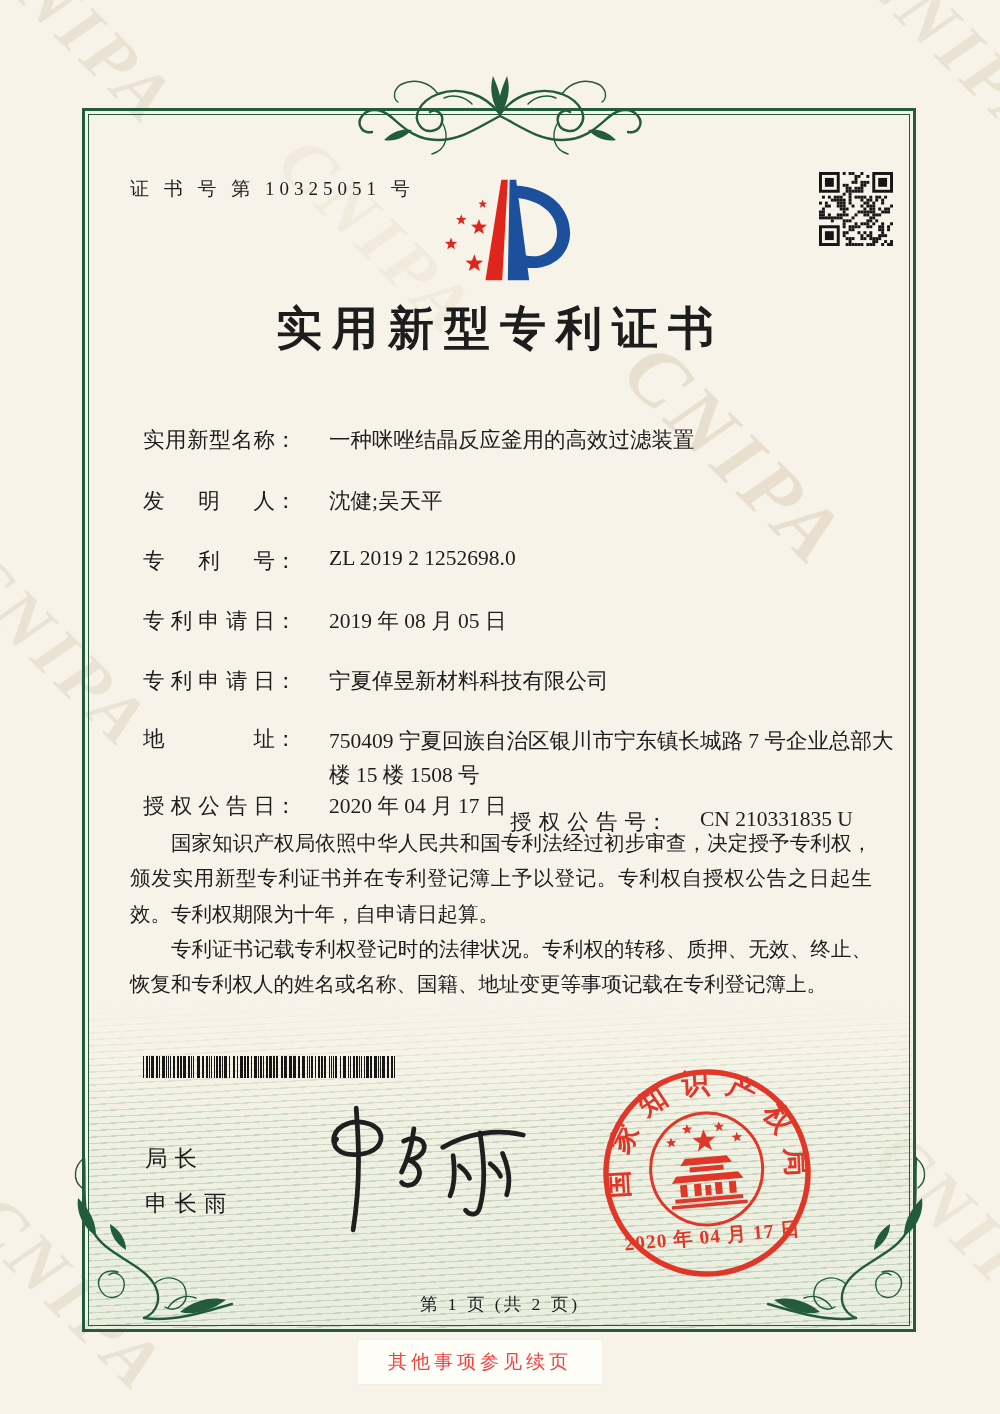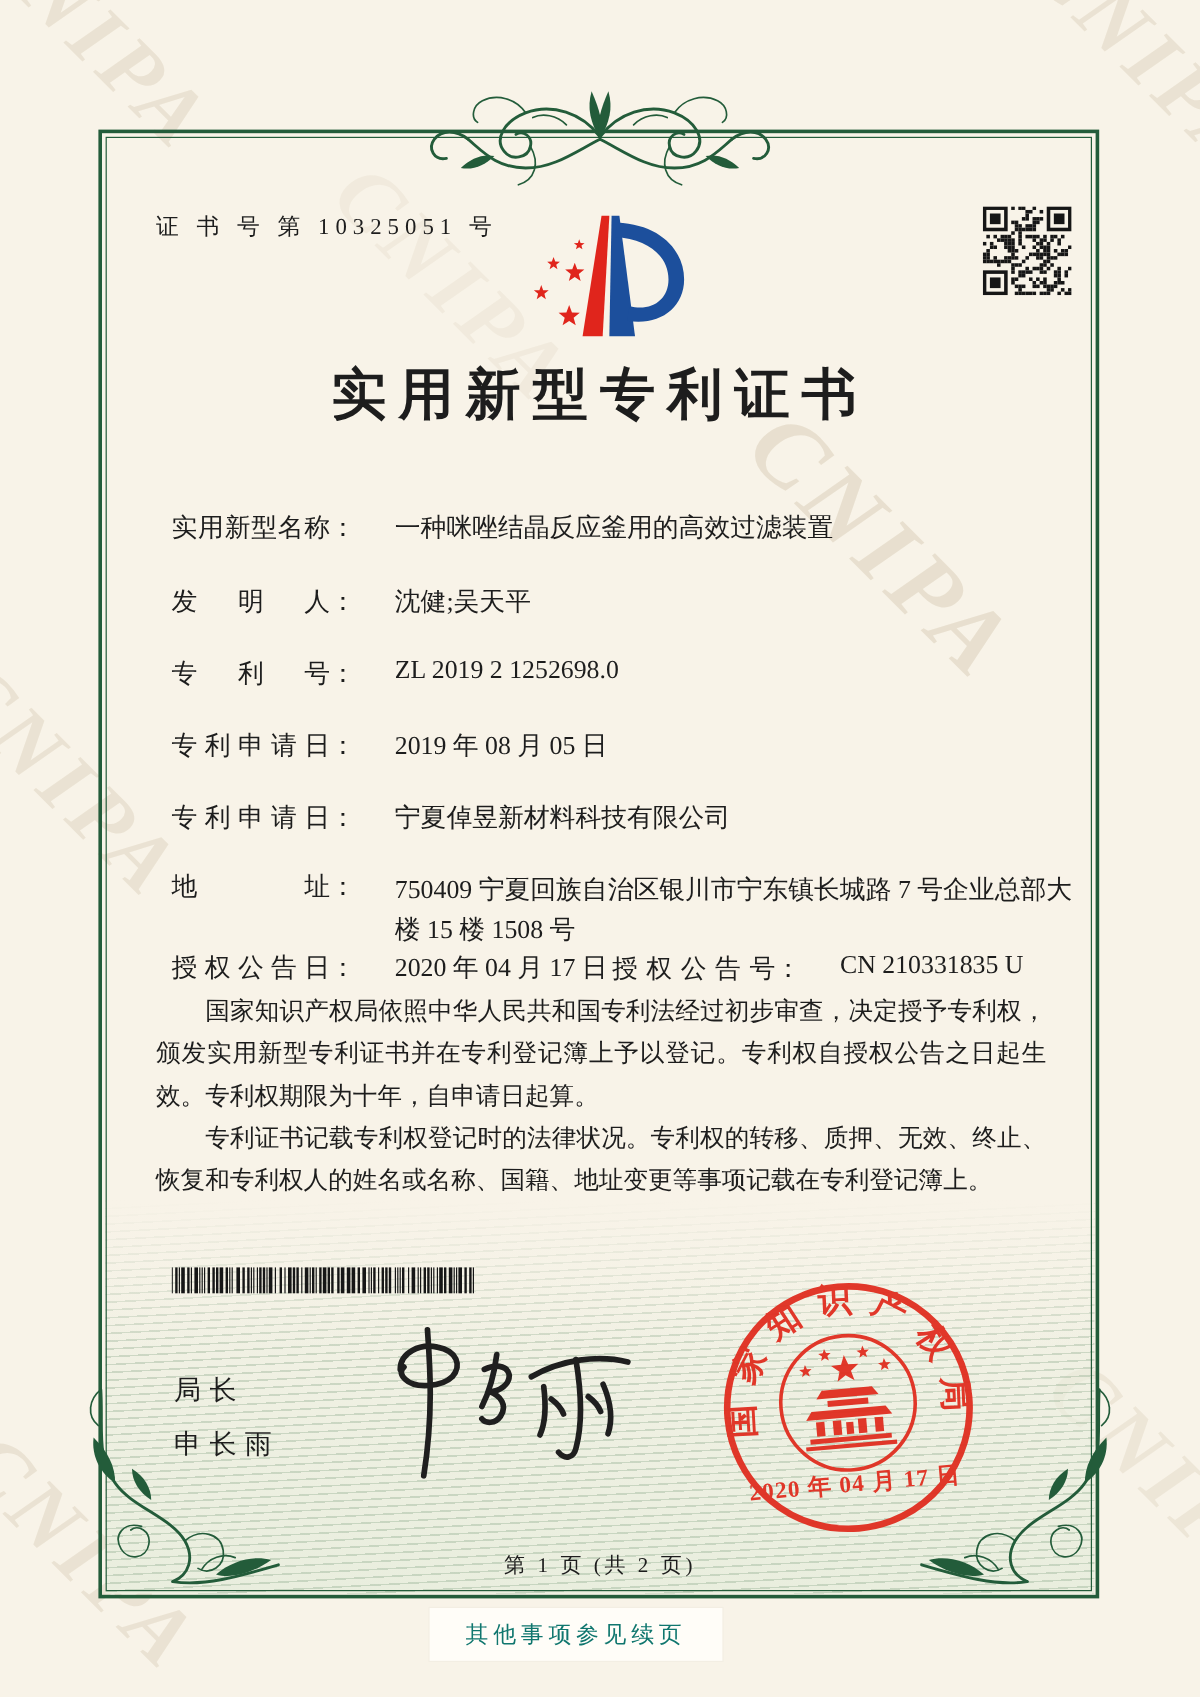--- a/index.html
+++ b/index.html
@@ -39,40 +39,40 @@
   .qr{position:absolute;left:819px;top:172px;width:74px;height:74px;z-index:4;}
   .qr svg,.barcode svg{width:100%;height:100%;fill:#161616;}
   .title{position:absolute;left:0;top:298px;width:100%;text-align:center;
     font-size:46px;font-weight:700;letter-spacing:10px;z-index:4;}
   
   .row{position:absolute;left:143px;font-size:21.5px;white-space:nowrap;z-index:4;}
   .lab{display:inline-block;width:132px;text-align:justify;text-align-last:justify;vertical-align:top;font-family:Liberation Mono, monospace;}
   .colon{display:inline-block;width:20px;vertical-align:top;}
   .val{display:inline-block;vertical-align:top;margin-left:34px;}
   .val-wrap{white-space:normal;width:568px;line-height:1.6;}
-  .grant2{position:absolute;left:367px;top:1px;}
+  .grant2{position:absolute;left:367px;top:16px;}
   .lab2{display:inline-block;width:136px;text-align:justify;text-align-last:justify;}
   
   .body-text{position:absolute;left:130px;top:826px;width:742px;z-index:4;
     font-size:20.5px;line-height:1.72;text-align:justify;}
   .body-text p{margin:0;text-indent:2em;}
   
   .barcode{position:absolute;left:143px;top:1056px;width:258px;height:22px;z-index:4;}
   .sig-block{position:absolute;left:145px;top:1136px;font-size:22.5px;letter-spacing:7px;z-index:4;}
   .sig-block div{line-height:45px;}
   .signature{position:absolute;left:282px;top:1090px;width:268px;height:158px;z-index:5;}
   .ink{stroke:#1f1f1f;fill:none;stroke-width:4.6;stroke-linecap:round;stroke-linejoin:round;}
   .seal{position:absolute;left:593px;top:1059px;width:228px;height:228px;z-index:6;transform:rotate(-5deg);opacity:.93;}
   .seal-stroke{stroke:var(--seal-red,#e02a1c);fill:none;}
   .seal-fill{fill:var(--seal-red,#e02a1c);}
   .seal text{fill:var(--seal-red,#e02a1c);font-weight:700;font-family:"Liberation Serif",serif;}
   .page-num{position:absolute;left:0;top:1292px;width:100%;text-align:center;
     font-size:17.5px;letter-spacing:3px;z-index:4;}
   .note{position:absolute;left:480px;top:1340px;transform:translateX(-50%);
-    background:#fffdf8;padding:9px 30px;font-size:19px;letter-spacing:4px;z-index:4;color:#0f766e;
+    background:#fffdf8;padding:9px 30px;font-size:19px;letter-spacing:4px;z-index:4;color:#ef4444;
     box-shadow:0 0 0 1px rgba(0,0,0,0.02);}
 </style>
 </head>
 <body>
 
 <div class="wm" style="left:-45px;top:-15px;">CNIPA</div>
 <div class="wm" style="left:835px;top:5px;">CNIPA</div>
 <div class="wm" style="left:255px;top:195px;opacity:.2;">CNIPA</div>
 <div class="wm" style="left:598px;top:408px;font-size:82px;opacity:.45;">CNIPA</div>
 <div class="wm" style="left:-70px;top:608px;">CNIPA</div>

